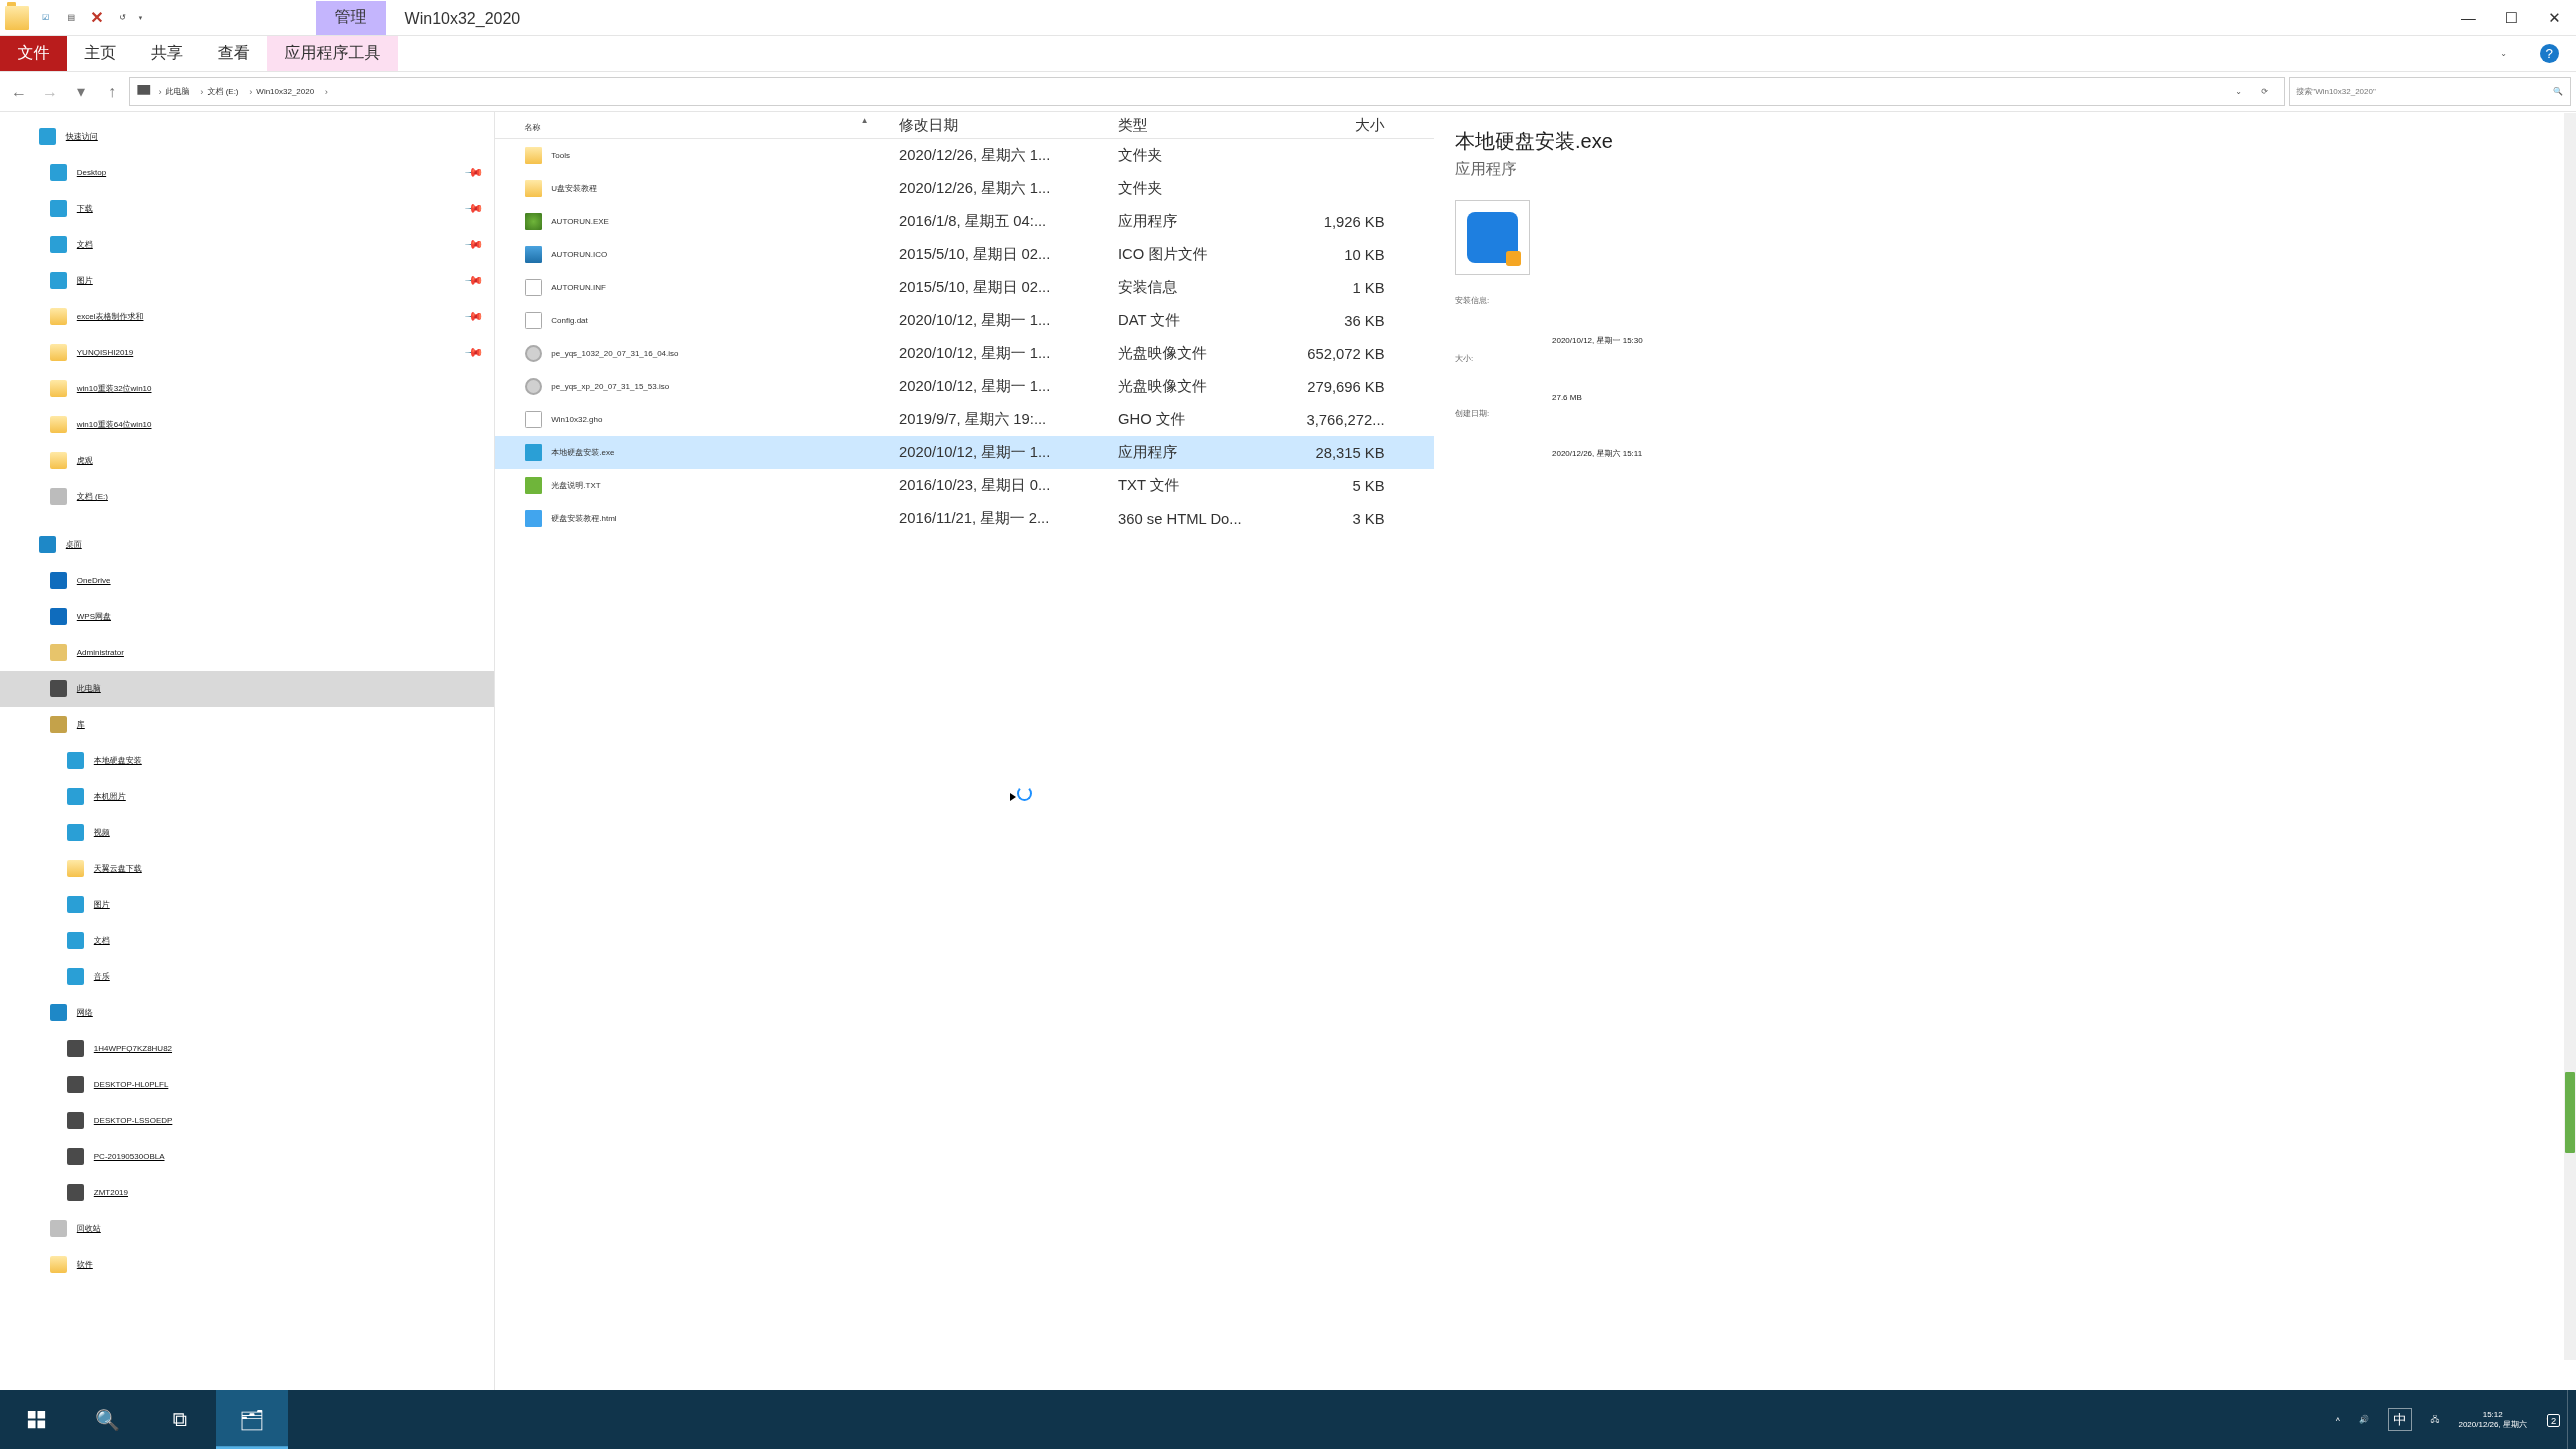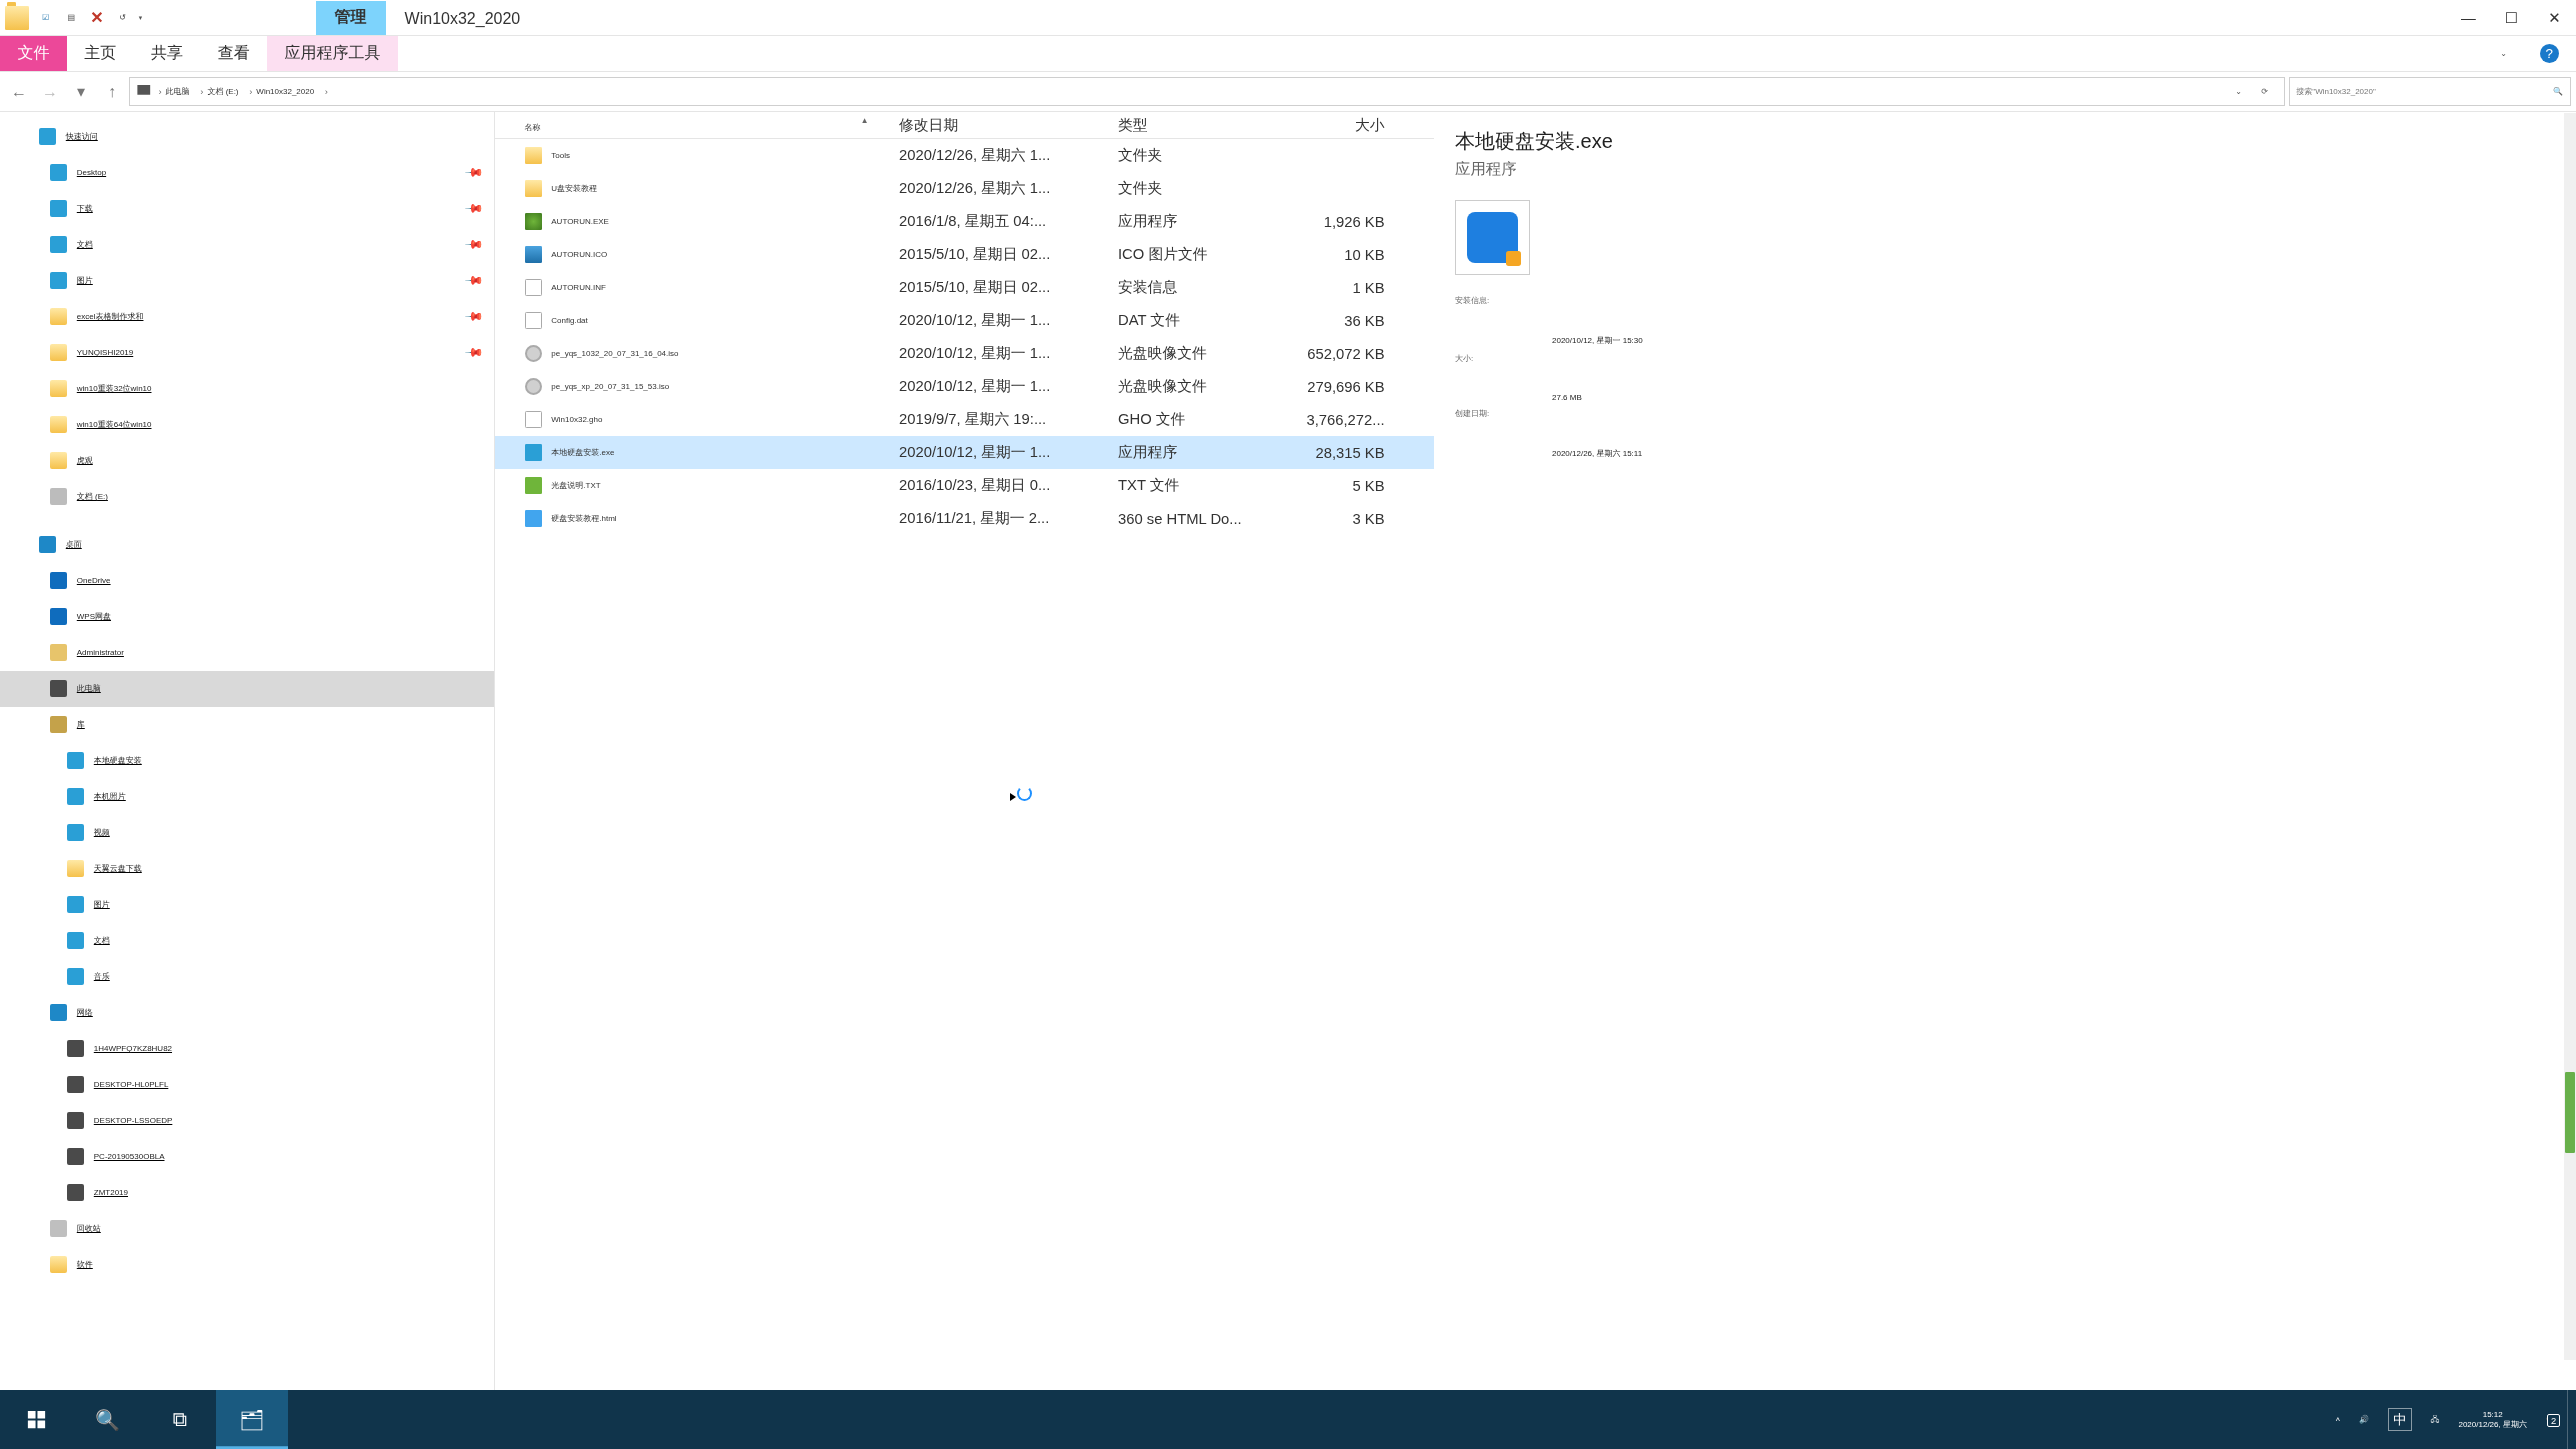--- a/index.html
+++ b/index.html
@@ -10,30 +10,30 @@
   .qat { display: flex; align-items: center; gap: 6.7px; padding: 0 5.4px; }
   .qat .folder-glyph { width: 24px; height: 24px; background: linear-gradient(#ffe9a6,#f5c14b); border-radius: 1.3px; position: relative; }
   .qat .folder-glyph::before { content:""; position:absolute; top:-4px; left:1.3px; width:9.4px; height:4px; background:#f5c14b; border-radius:1.3px 1.3px 0 0;}
   .qat-btn { width: 19px; height: 19px; display:flex; align-items:center; justify-content:center; color:#444; }
   .qat-btn.save { color:#2a7ab0;}
   .qat-btn.cancel { color:#c0392b; font-weight:bold; font-size:16px;}
   .qat-caret { font-size:6.7px; color:#555; }
 
   .title-tabs { display:flex; align-items:flex-end; margin-left: 168px; height:100%; }
   .title-tab { padding: 6.7px 19px; font-size: 16px; color:#333; }
-  .title-tab.context { background: #7dd3fc; font-weight: bold; }
+  .title-tab.context { background: #c4b5fd; }
   .title-tab.plain { }
 
   .winctrls { position:absolute; right:0; top:0; display:flex; height:100%; }
   .winctrl { width:43px; display:flex; align-items:center; justify-content:center; font-size:14.8px; color:#333; }
 
   
   .ribbon { height: 36px; background:#ffffff; display:flex; align-items:stretch; border-bottom:0.7px solid #e5e5e5; position:relative;}
   .ribbon-tab { padding: 0 17.4px; display:flex; align-items:center; font-size:16px; color:#333; }
-  .ribbon-tab.file { background:#ec4899; color:#fff; }
+  .ribbon-tab.file { background:#b91c1c; color:#fff; }
   .ribbon-tab.context2 { background:#fcdff1; }
   .ribbon-caret { position:absolute; right:59px; top:0; height:100%; width:27px; display:flex; align-items:center; justify-content:center; color:#555;}
   .ribbon-help { position:absolute; right:13.4px; top:0; height:100%; width:27px; display:flex; align-items:center; justify-content:center;}
   .ribbon-help span{ width:19px;height:19px;border-radius:50%;background:#1979ca;color:#fff;display:flex;align-items:center;justify-content:center;font-size:13.4px;}
 
   
   .addrbar { height: 40px; background:#fff; display:flex; align-items:center; border-bottom:0.7px solid #e5e5e5; padding:0 5.4px; gap:4px;}
   .nav-arrow { width:27px; height:27px; display:flex; align-items:center; justify-content:center; color:#777; font-size:16px;}
   .nav-arrow.disabled{ color:#bbb;}
   .addr-box { flex:1; height:29.5px; border:0.7px solid #cfcfcf; display:flex; align-items:center; padding:0 5.4px; gap:2.7px;}

